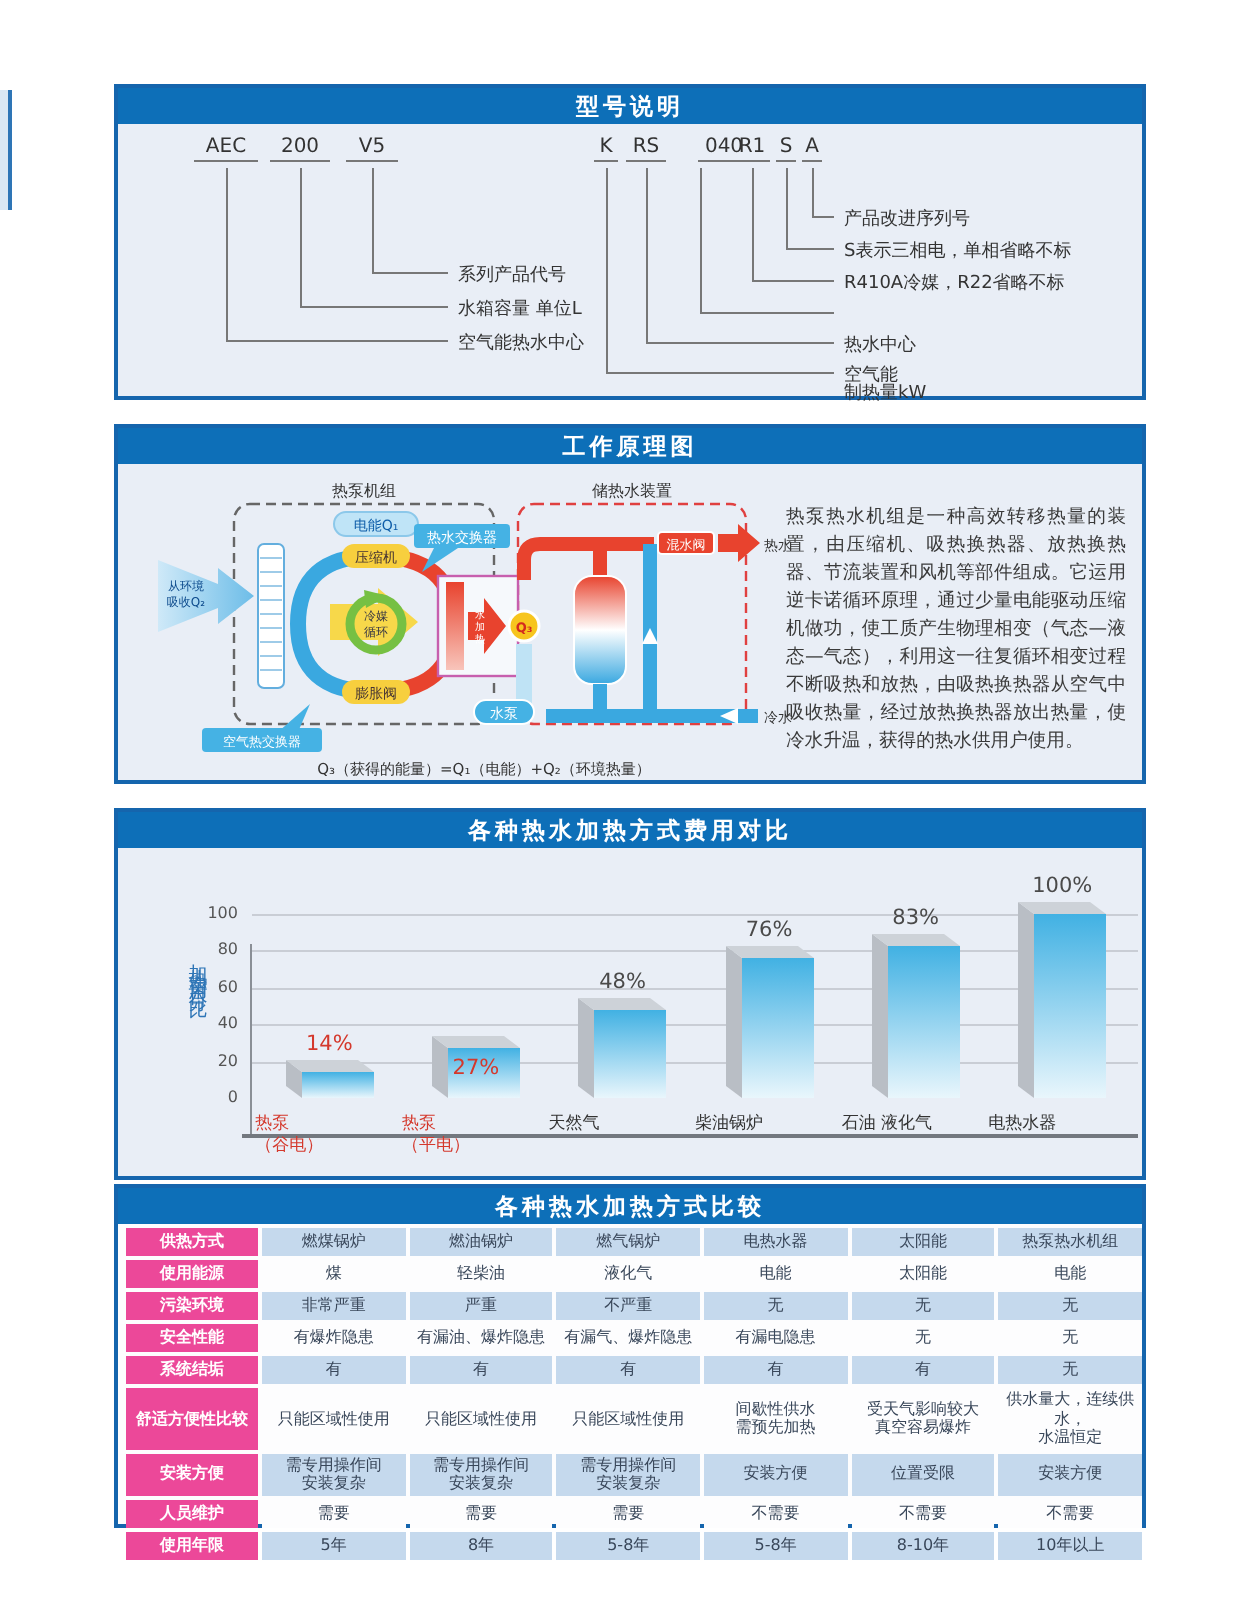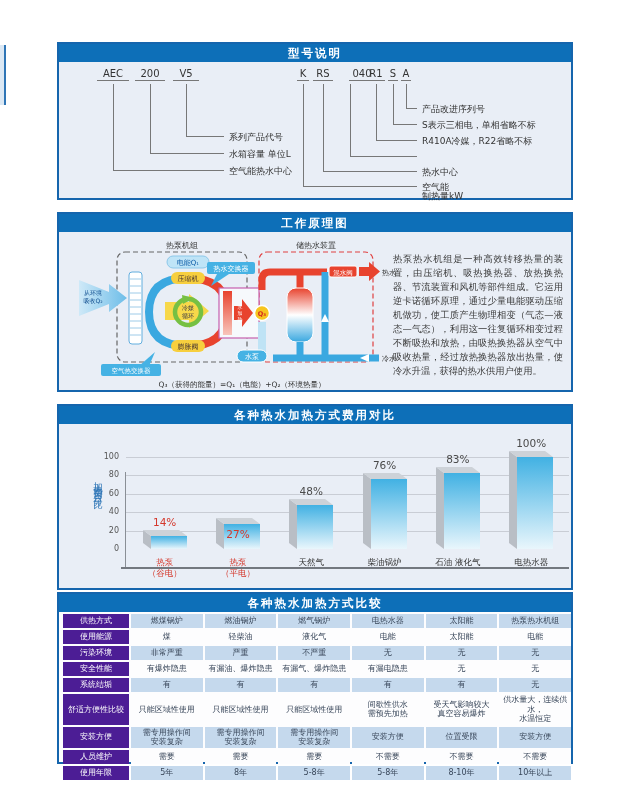--- a/index.html
+++ b/index.html
@@ -21,25 +21,25 @@
   .desc{position:absolute;left:334px;top:38px;width:170px;font-size:9.3px;line-height:1.5;
         color:#3a3a3a;text-align:justify;}
   
   .ylabel{position:absolute;left:32px;top:50px;writing-mode:vertical-rl;font-size:9.5px;
         color:#2e75b6;letter-spacing:3px;font-weight:500;}
   .yaxis{position:absolute;left:66px;top:48px;width:1px;height:95px;background:#8a8f96;}
   .baseline{position:absolute;left:62px;top:143px;width:448px;height:2px;background:#73787f;}
   .gridline{position:absolute;left:67px;width:443px;height:1px;background:#c9cdd5;}
   .ytick{position:absolute;width:24px;left:36px;text-align:right;font-size:8px;color:#555;}
   .barval{position:absolute;width:60px;text-align:center;font-size:10.5px;}
-  .barcat{position:absolute;width:74px;text-align:center;font-size:8.5px;line-height:1.25;}
+  .barcat{position:absolute;width:74px;text-align:left;font-size:8.5px;line-height:1.25;}
   
   table.cmp{border-collapse:separate;border-spacing:2px;margin:0 2px;width:512px;
         table-layout:fixed;}
-  table.cmp th{background:#4c1d95;color:#fff;font-weight:normal;font-size:8px;}
+  table.cmp th{background:#ec4899;color:#fff;font-weight:bold;font-size:8px;}
   table.cmp td{color:#39475a;font-size:8px;text-align:center;white-space:pre-line;}
   table.cmp th,table.cmp td{padding:1px 1px;line-height:9.5px;height:12px;vertical-align:middle;text-align:center;}
   table.cmp col.c0{width:66px;}
   table.cmp tr:nth-child(odd) td{background:#c5d9ed;}
   table.cmp tr:nth-child(even) td{background:#fdfdfe;}
 </style>
 </head>
 <body>
 
 <div class="page">

